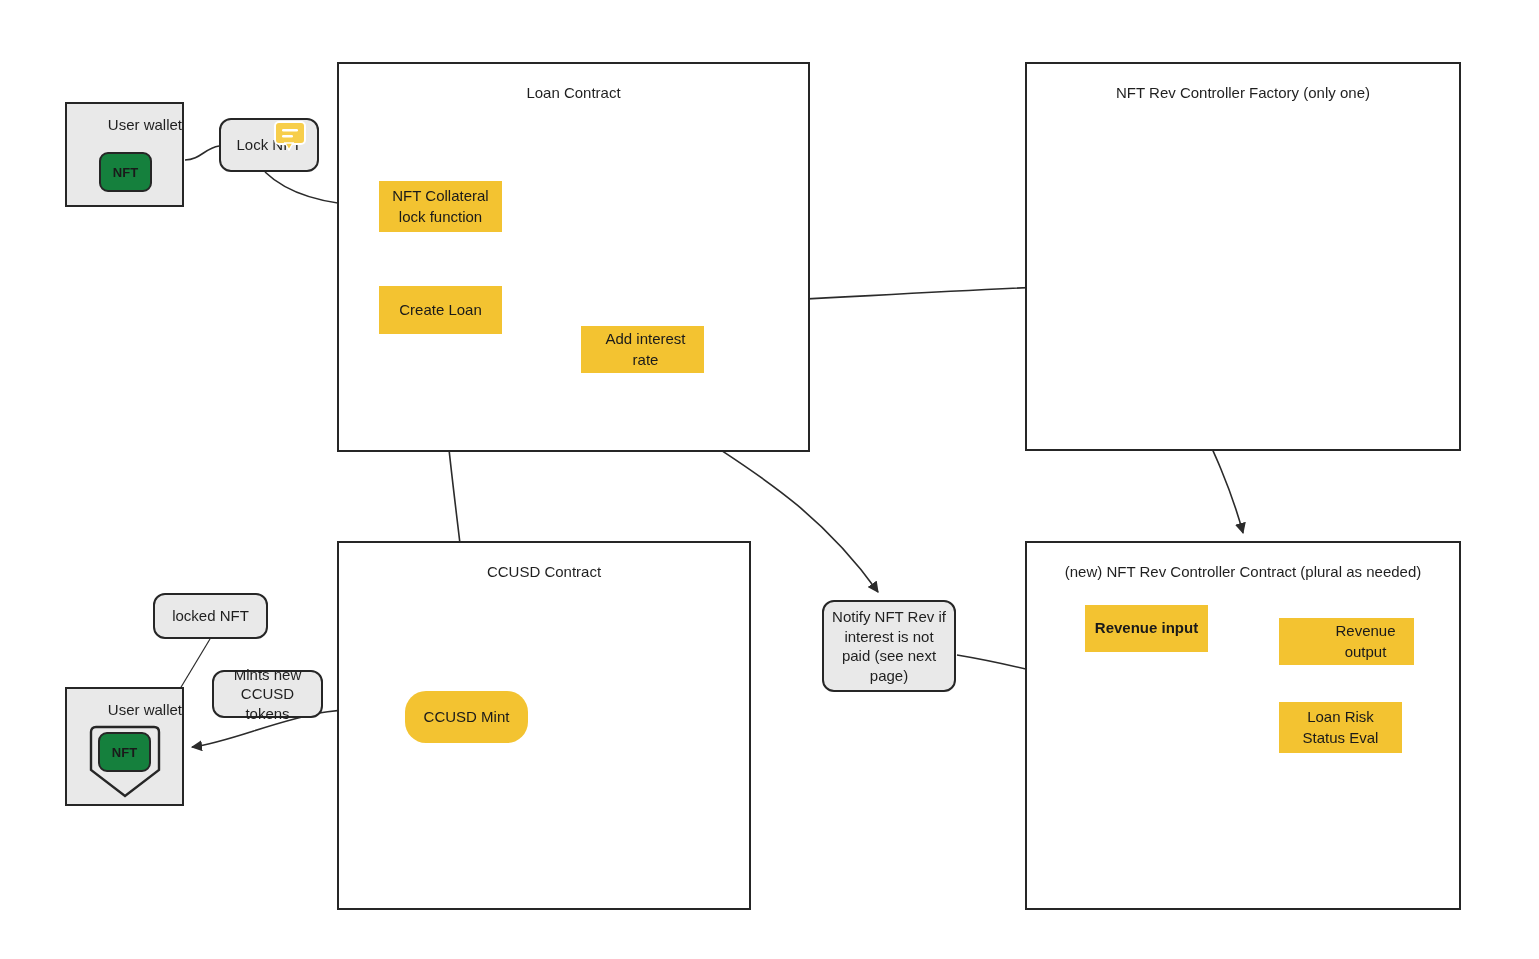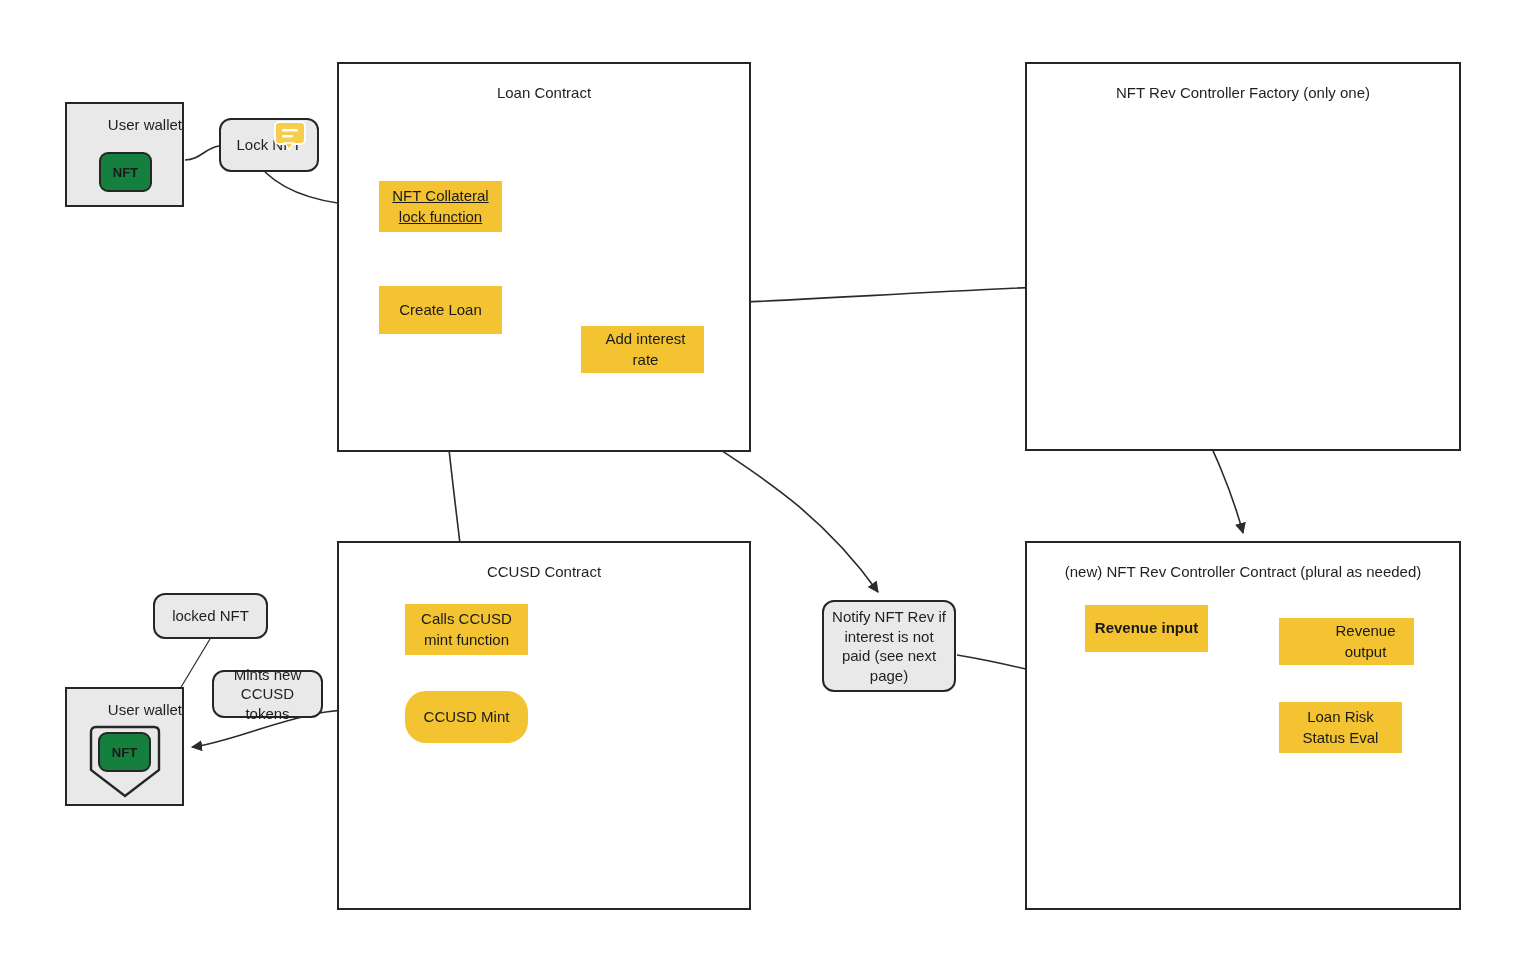--- a/index.html
+++ b/index.html
@@ -142,44 +142,43 @@
 
     <path d="M 1157 313 C 1170 380 1218 440 1243 533" fill="none" stroke="#2b2b2b" stroke-width="1.6" marker-end="url(#arrow)"></path>
 
     <path d="M 957 655 C 1060 672 1180 714 1274 727" fill="none" stroke="#2b2b2b" stroke-width="1.6" marker-end="url(#arrow)"></path>
 
     <path d="M 404 718 C 330 690 250 740 192 747" fill="none" stroke="#2b2b2b" stroke-width="1.6" marker-end="url(#arrow)"></path>
 
     <path d="M 210 639 L 148 742" fill="none" stroke="#2b2b2b" stroke-width="1.2"></path>
   </svg>
 
-  <div class="container-box" style="left:337px; top:62px; width:414px; height:390px;padding-left:40px;">
+  <div class="container-box" style="left:337px; top:62px; width:473px; height:390px;padding-left:40px;">
     <div class="container-title">Loan Contract</div>
   </div>
 
   <div class="container-box" style="left:1025px; top:62px; width:436px; height:389px;">
     <div class="container-title">NFT Rev Controller Factory (only one)</div>
   </div>
 
   <div class="container-box" style="left:337px; top:541px; width:414px; height:369px;">
     <div class="container-title">CCUSD Contract</div>
   </div>
 
   <div class="container-box" style="left:1025px; top:541px; width:436px; height:369px;">
     <div class="container-title">(new) NFT Rev Controller Contract (plural as needed)</div>
   </div>
 
-  <div class="node" style="left:379px; top:181px; width:123px; height:51px;text-decoration:underline;">NFT Collateral lock function</div>
+  <div class="node" style="left:379px; top:181px; width:123px; height:51px;">NFT Collateral lock function</div>
 
   <div class="node" style="left:379px; top:286px; width:123px; height:48px;">Create Loan</div>
 
   <div class="node" style="left:581px; top:326px; width:123px; height:47px;padding-left:12px;">Add interest rate</div>
 
 
-  <div class="node" style="left:405px; top:604px; width:123px; height:51px;">Calls CCUSD mint function</div>
 
   <div class="node" style="left:405px; top:691px; width:123px; height:52px;border-radius:21px;">CCUSD Mint</div>
 
   <div class="node" style="left:1085px; top:605px; width:123px; height:47px;font-weight:bold;">Revenue input</div>
 
   <div class="node" style="left:1279px; top:618px; width:135px; height:47px;padding-left:44px;">Revenue output</div>
 
   <div class="node" style="left:1279px; top:702px; width:123px; height:51px;">Loan Risk Status Eval</div>
 
   <div class="callout" style="left:219px; top:118px; width:100px; height:54px;">Lock NFT</div>

